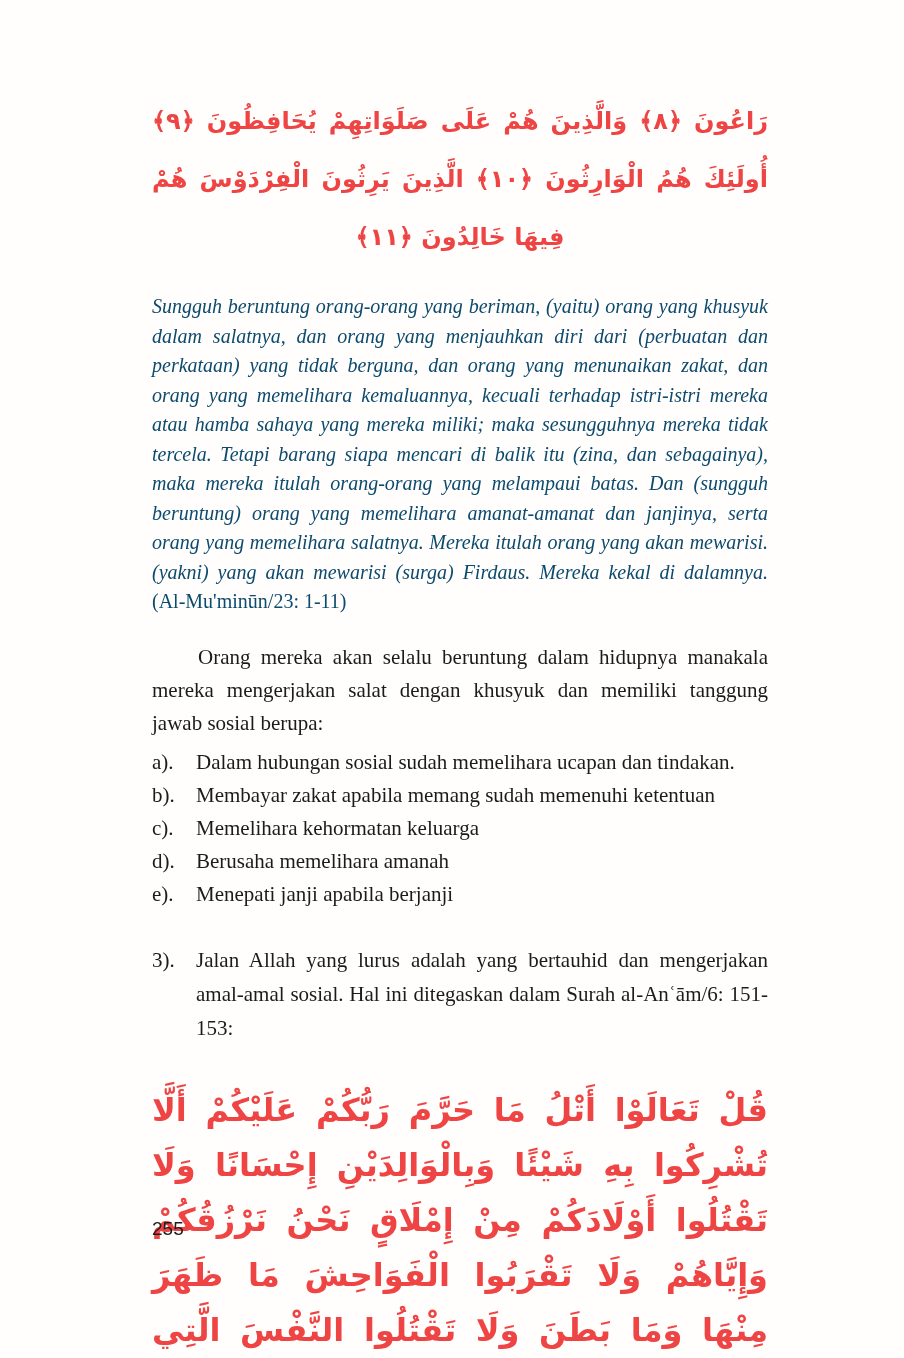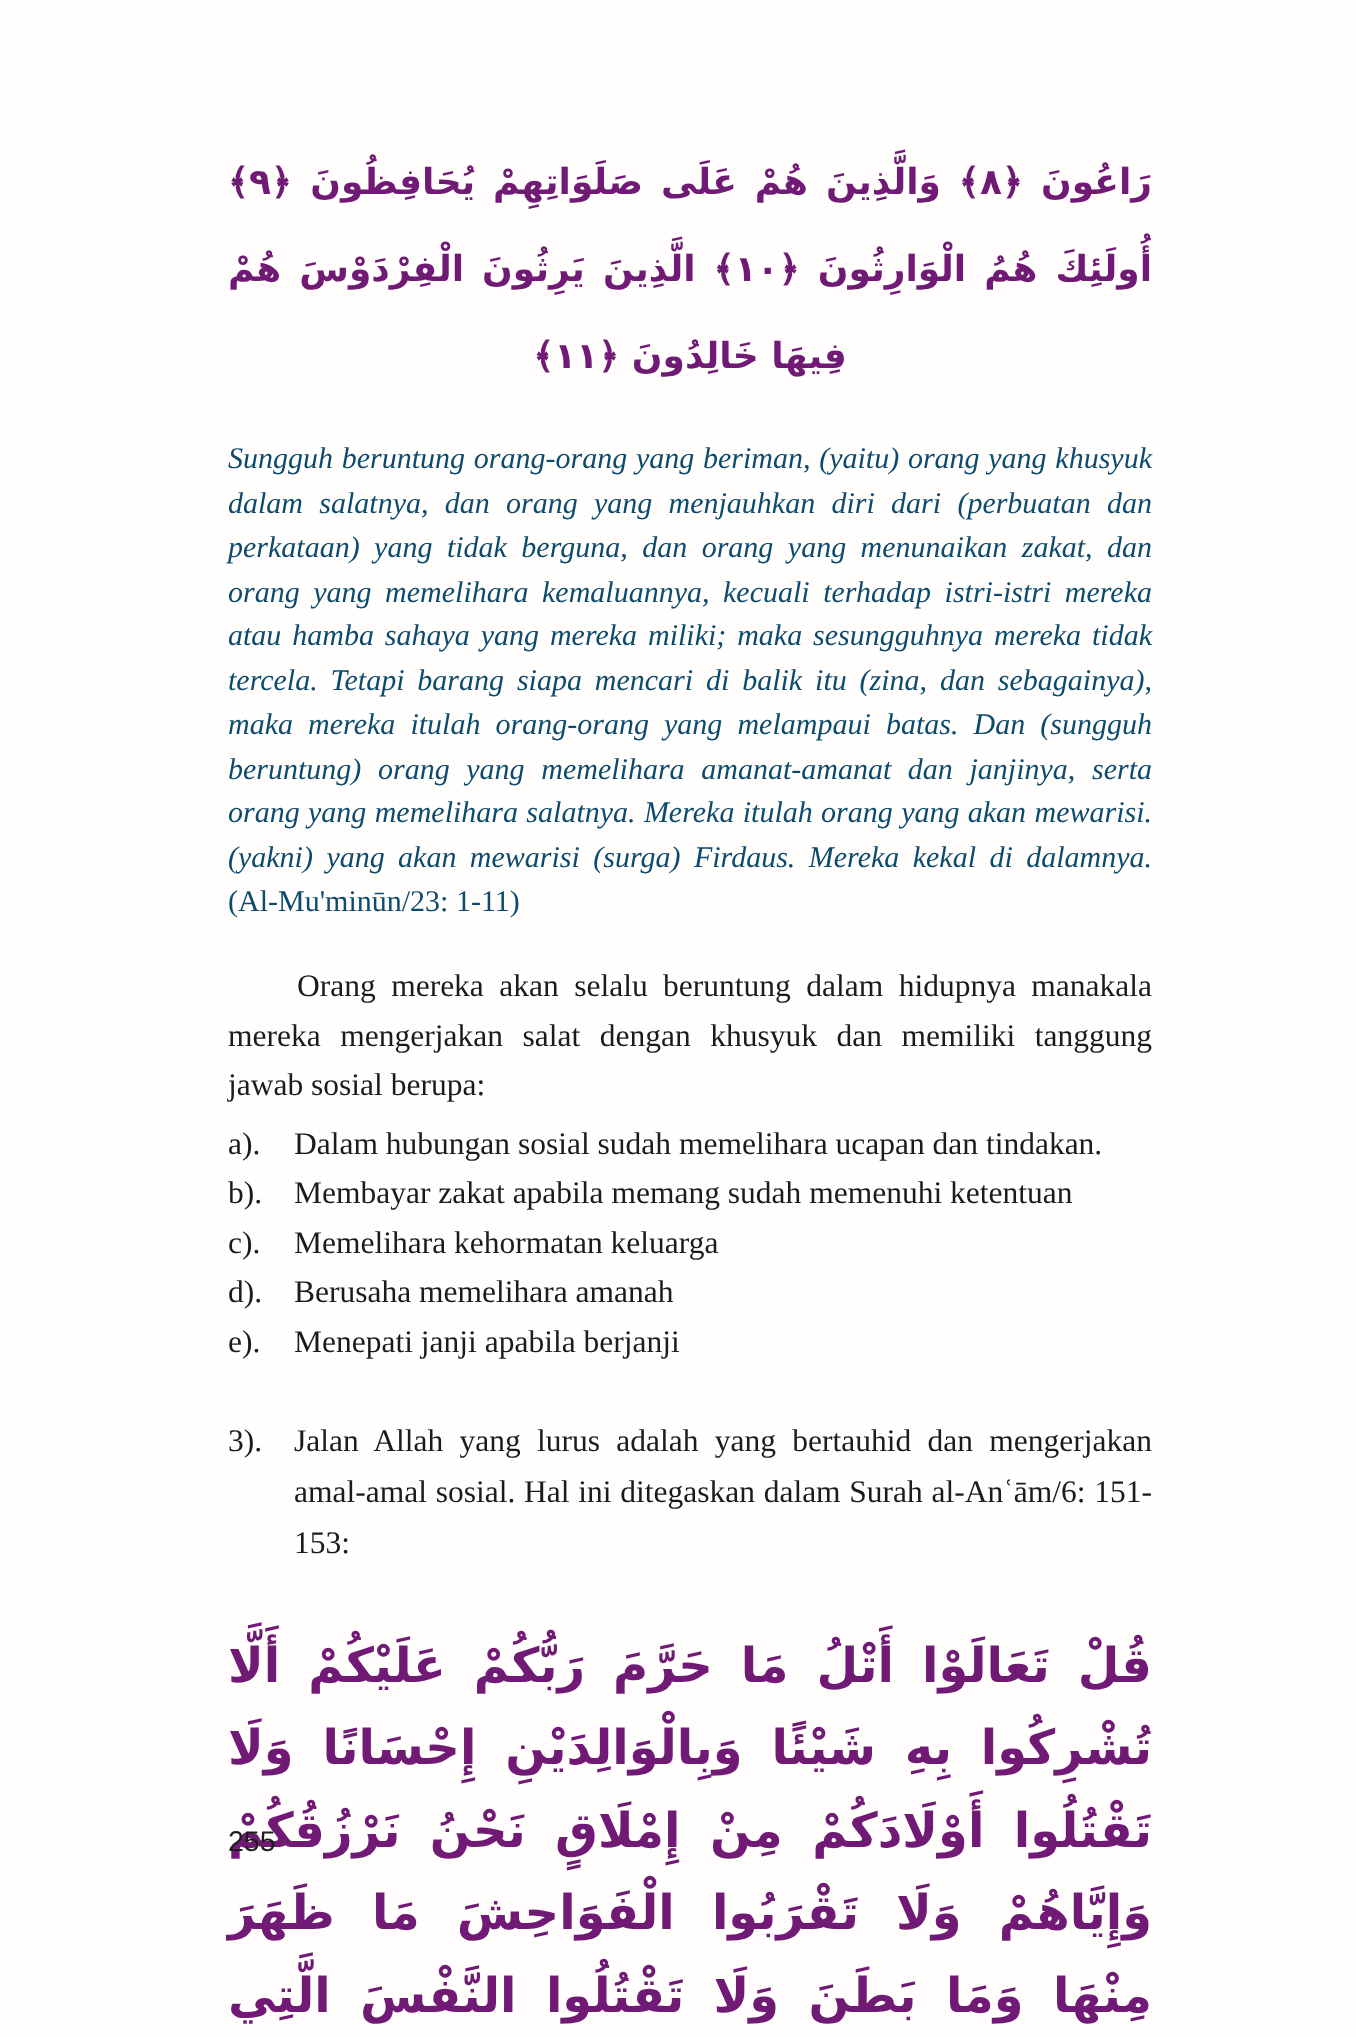--- a/index.html
+++ b/index.html
@@ -23,21 +23,21 @@
     left: 152px;
     top: 92px;
     width: 616px;
   }
   
   .arabic {
     direction: rtl;
     unicode-bidi: embed;
     font-family: "DejaVu Sans", sans-serif;
     font-weight: bold;
-    color: #701a75;
+    color: #ef4444;
   }
   .arabic-1 {
     font-size: 24px;
     line-height: 58px;
     text-align: justify;
     text-align-last: center;
     margin: 0 0 26px 0;
   }
   .arabic-2 {
     font-size: 32px;

